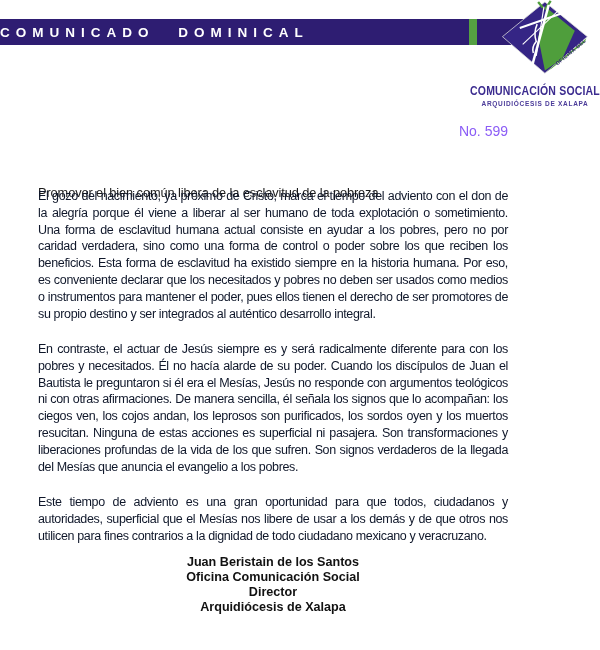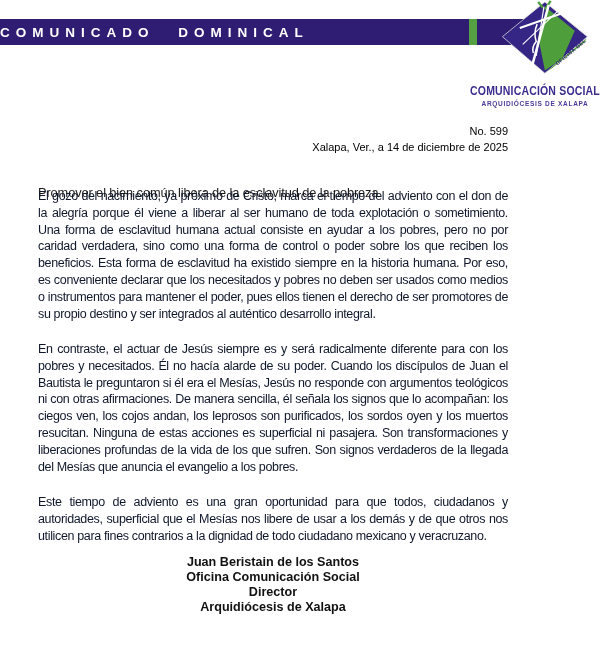--- a/index.html
+++ b/index.html
@@ -25,21 +25,21 @@
     color:#3b2b8f;font-weight:bold;font-size:12.5px;letter-spacing:.2px;
     transform:scaleX(.84);transform-origin:center;white-space:nowrap;
   }
   .logo-sub{
     position:absolute;left:455px;top:100px;width:160px;text-align:center;
     color:#4a3a99;font-weight:bold;font-size:6.5px;letter-spacing:.7px;white-space:nowrap;
   }
   
   .meta{
     position:absolute;left:38px;top:123px;width:470px;text-align:right;
-    font-size:11px;line-height:16px;color:#000000;
+    font-size:14px;line-height:16px;color:#8b5cf6;
   }
   
   .doc-title{
     position:absolute;left:38px;top:166px;width:470px;text-align:left;
     font-weight:normal;font-size:12.8px;letter-spacing:-.1px;margin-top:19px;
   }
   .para{
     position:absolute;left:38px;width:470px;margin:0;
     font-size:12.5px;line-height:16.8px;letter-spacing:-.35px;
     text-align:justify;color:#0f172a;
@@ -76,21 +76,20 @@
   <path d="M45,25 q-4,9 -1,18 q-5,6 -3,12" stroke="#ffffff" stroke-width="1.6" fill="none"></path>
 
   <text transform="translate(66,68) rotate(-40)" font-size="5.2" font-weight="bold" fill="#2e1d72" letter-spacing="0.6" font-family="Liberation Sans, sans-serif">OFICINA DEL</text>
 </svg>
 
 <div class="logo-org">COMUNICACIÓN SOCIAL</div>
 <div class="logo-sub">ARQUIDIÓCESIS DE XALAPA</div>
 
 <div class="meta">
   <div>No. 599</div>
-  <div>Xalapa, Ver., a 14 de diciembre de 2025</div>
 </div>
 
 <div class="doc-title">Promover el bien común libera de la esclavitud de la pobreza</div>
 
 <p class="para p1">El gozo del nacimiento, ya próximo de Cristo, marca el tiempo del adviento con el don de la alegría porque él viene a liberar al ser humano de toda explotación o sometimiento. Una forma de esclavitud humana actual consiste en ayudar a los pobres, pero no por caridad verdadera, sino como una forma de control o poder sobre los que reciben los beneficios. Esta forma de esclavitud ha existido siempre en la historia humana. Por eso, es conveniente declarar que los necesitados y pobres no deben ser usados como medios o instrumentos para mantener el poder, pues ellos tienen el derecho de ser promotores de su propio destino y ser integrados al auténtico desarrollo integral.</p>
 <p class="para p2">En contraste, el actuar de Jesús siempre es y será radicalmente diferente para con los pobres y necesitados. Él no hacía alarde de su poder. Cuando los discípulos de Juan el Bautista le preguntaron si él era el Mesías, Jesús no responde con argumentos teológicos ni con otras afirmaciones. De manera sencilla, él señala los signos que lo acompañan: los ciegos ven, los cojos andan, los leprosos son purificados, los sordos oyen y los muertos resucitan. Ninguna de estas acciones es superficial ni pasajera. Son transformaciones y liberaciones profundas de la vida de los que sufren. Son signos verdaderos de la llegada del Mesías que anuncia el evangelio a los pobres.</p>
 <p class="para p3">Este tiempo de adviento es una gran oportunidad para que todos, ciudadanos y autoridades, superficial que el Mesías nos libere de usar a los demás y de que otros nos utilicen para fines contrarios a la dignidad de todo ciudadano mexicano y veracruzano.</p>
 
 <div class="signature">
   <p class="sig-line">Juan Beristain de los Santos</p>

